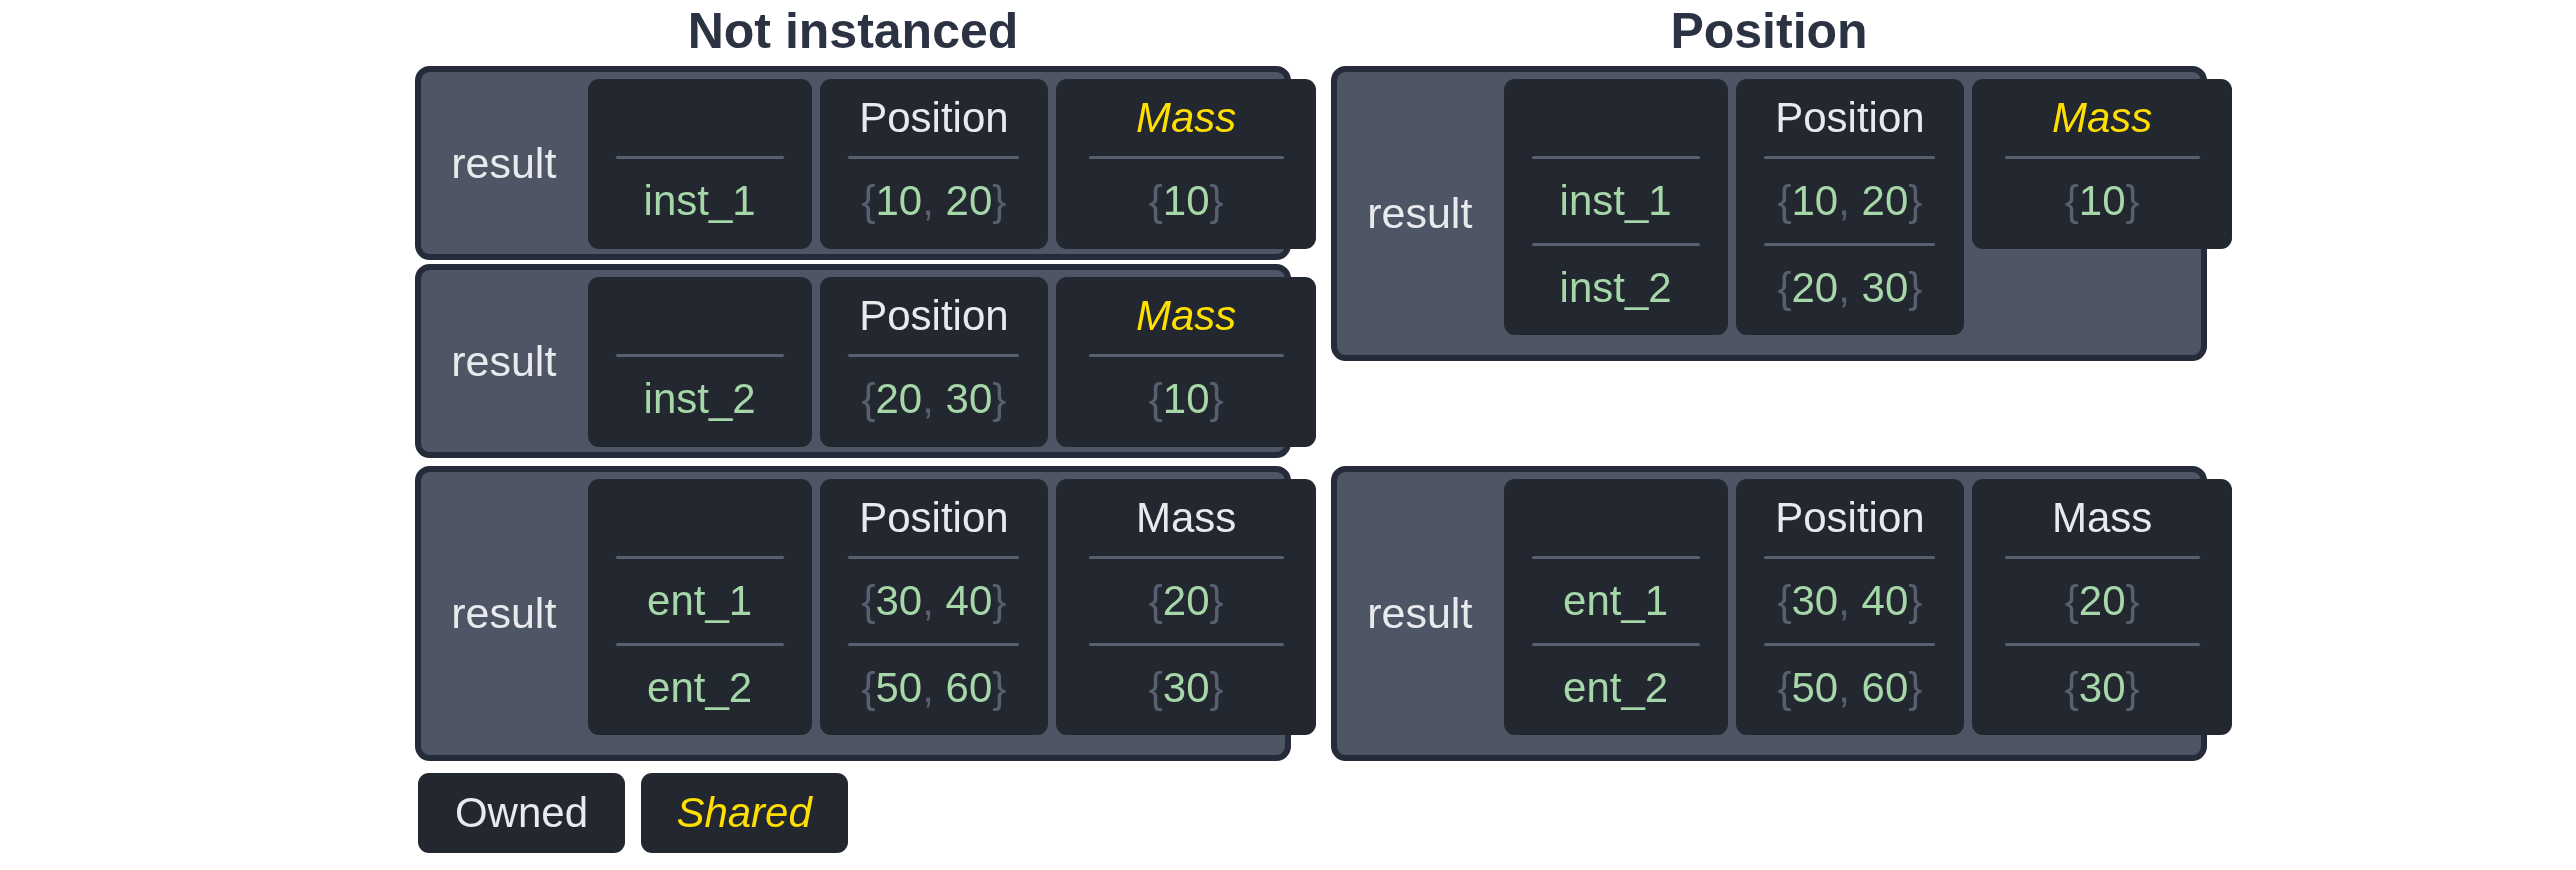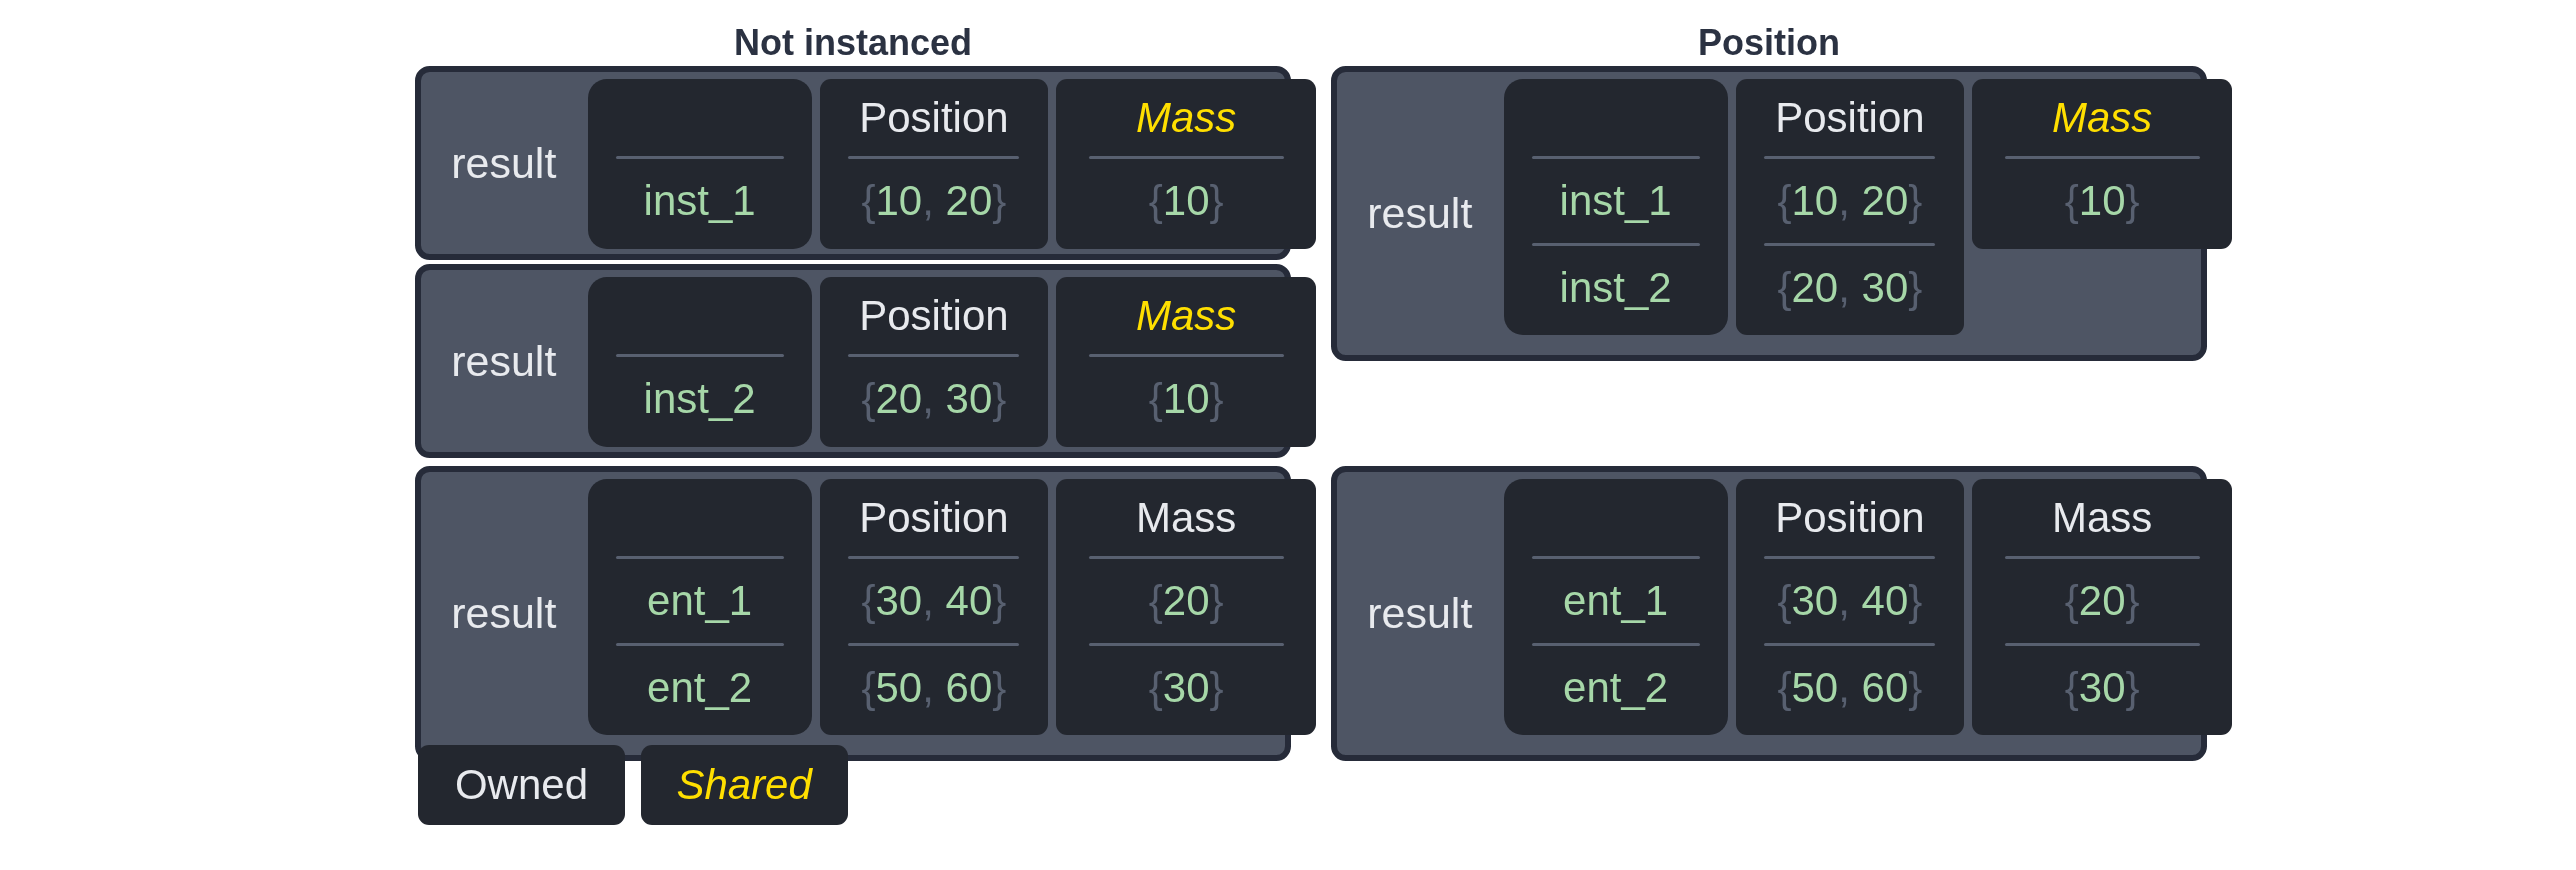--- a/index.html
+++ b/index.html
@@ -7,24 +7,24 @@
     position: relative;
     width: 2576px;
     height: 870px;
     background: #ffffff;
     font-family: "Liberation Sans", sans-serif;
     overflow: hidden;
   }
 
   .col-title {
     position: absolute;
-    top: 16px;
+    top: 5px;
     width: 876px;
     text-align: center;
-    font-size: 36px;
+    font-size: 50px;
     font-weight: bold;
     color: #2b3242;
     line-height: 53px;
   }
   .col-title.left  { left: 415px; }
   .col-title.right { left: 1331px; }
 
   .qtable {
     position: absolute;
     box-sizing: border-box;
@@ -57,21 +57,21 @@
   }
 
   .cell {
     background: #23272f;
     border-radius: 11px;
     display: flex;
     flex-direction: column;
     padding-bottom: 5.5px;
     flex: 0 0 auto;
   }
-  .cell.entity   { width: 224px; border-radius: 19px; }
+  .cell.entity   { width: 224px; }
   .cell.position { width: 228px; }
   .cell.mass     { width: 260px; }
 
   .cell-header {
     height: 77px;
     display: flex;
     align-items: center;
     justify-content: center;
     font-size: 42px;
     color: #e8eaee;
@@ -93,21 +93,21 @@
     align-items: center;
     justify-content: center;
     font-size: 42px;
   }
   .green { color: #a6d7a8; }
   .dim   { color: #586070; white-space: pre; }
 
   .legend {
     position: absolute;
     left: 418px;
-    top: 745px;
+    top: 773px;
     display: flex;
     gap: 15.6px;
   }
   .legend-box {
     width: 207px;
     height: 80px;
     background: #23272f;
     border-radius: 11px;
     display: flex;
     align-items: center;

